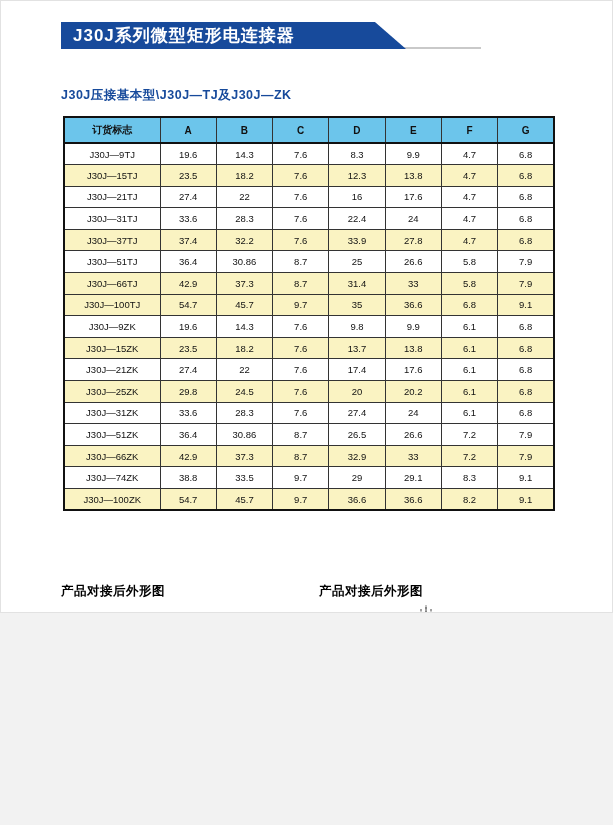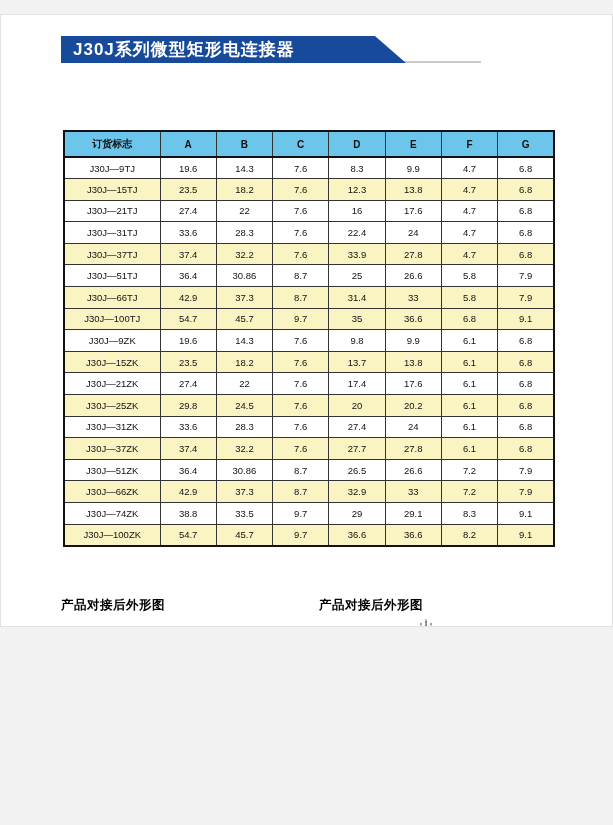--- a/index.html
+++ b/index.html
@@ -6,21 +6,21 @@
     --banner-blue:#174A9B;
     --header-blue:#6CC5EB;
     --row-yellow:#FAF3C2;
     --line:#3a3a3a;
   }
   *{margin:0;padding:0;box-sizing:border-box;}
   html,body{background:#f2f2f2;}
   body{font-family:"Liberation Sans","DejaVu Sans",sans-serif;}
   .page{
     position:relative;width:613px;height:613px;background:#ffffff;
-    margin:14px auto;overflow:hidden;border:1px solid #e2e2e2;
+    margin:0 auto;overflow:hidden;border:1px solid #e2e2e2;
   }
   
   .banner-line{
     position:absolute;left:60px;top:46px;width:420px;height:2px;background:#c9c9c9;
   }
   .banner{
     position:absolute;left:60px;top:21px;width:345px;height:27px;
     background:var(--banner-blue);color:#fff;
     font-size:17px;font-weight:bold;letter-spacing:1px;
     line-height:27px;padding-left:12px;
@@ -68,20 +68,21 @@
   svg .dimlbl{font-size:7.5px;}
 </style>
 </head>
 <body>
 
 <div class="page">
 
   <div class="banner-line"></div>
   <div class="banner">J30J系列微型矩形电连接器</div>
 
+  <div class="subtitle">J30J压接基本型\J30J—TJ及J30J—ZK</div>
 
   <table class="dims">
     <colgroup>
       <col class="c-model">
         <col>
         <col>
         <col>
         <col>
         <col>
         <col>
@@ -223,30 +224,20 @@
         <tr>
           <td class="model">J30J—31ZK</td>
           <td>33.6</td>
           <td>28.3</td>
           <td>7.6</td>
           <td>27.4</td>
           <td>24</td>
           <td>6.1</td>
           <td>6.8</td>
         </tr>
-        <tr class="alt">
-          <td class="model">J30J—37ZK</td>
-          <td>37.4</td>
-          <td>32.2</td>
-          <td>7.6</td>
-          <td>27.7</td>
-          <td>27.8</td>
-          <td>6.1</td>
-          <td>6.8</td>
-        </tr>
         <tr>
           <td class="model">J30J—51ZK</td>
           <td>36.4</td>
           <td>30.86</td>
           <td>8.7</td>
           <td>26.5</td>
           <td>26.6</td>
           <td>7.2</td>
           <td>7.9</td>
         </tr>

